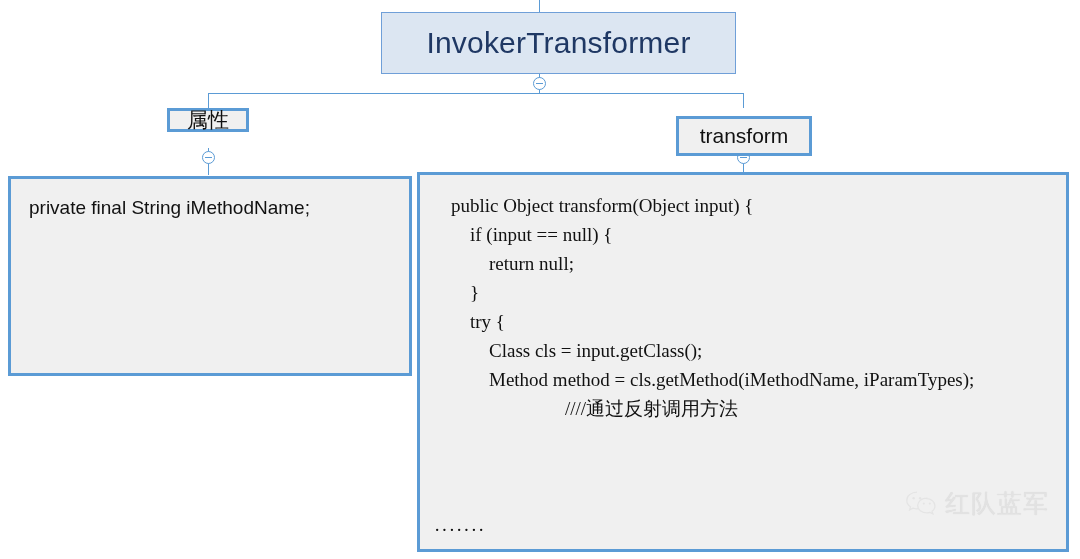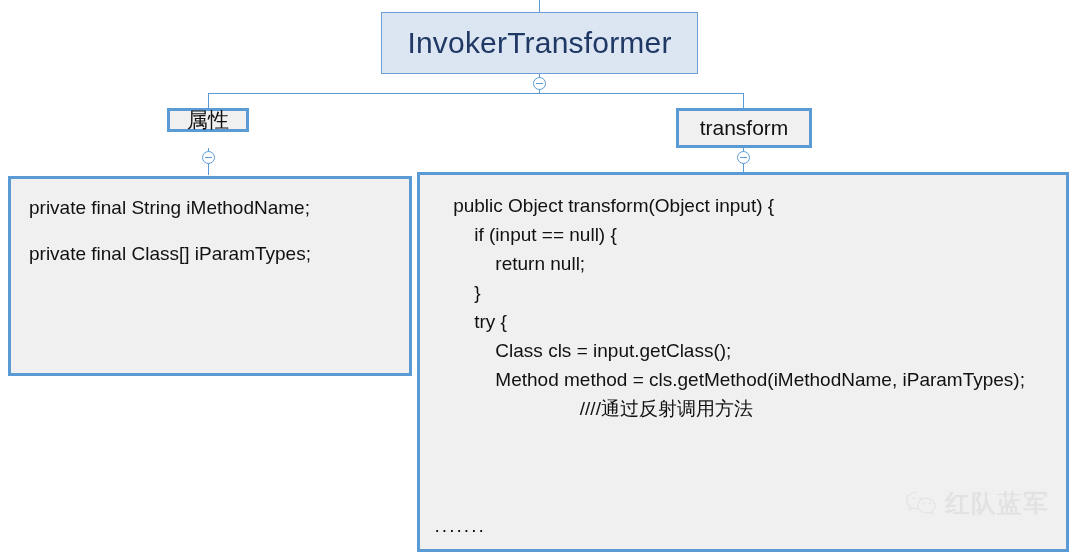--- a/index.html
+++ b/index.html
@@ -23,38 +23,38 @@
     display: flex;
     align-items: center;
     justify-content: center;
     white-space: nowrap;
   }
 
   
   .node-root {
     left: 381px;
     top: 12px;
-    width: 317px;
+    width: 355px;
     height: 62px;
     background: #dce6f2;
     border: 1px solid #6f9fd8;
     font-size: 30px;
     color: #1f3864;
     letter-spacing: 0.2px;
   }
 
   
   .node-branch {
     background: #f0f0f0;
     border: 3px solid #5b9bd5;
     font-size: 21px;
     color: #111111;
   }
   .node-attr  { left: 167px; top: 108px; width: 82px;  height: 24px; }
-  .node-trans { left: 676px; top: 108px; width: 136px; height: 40px; }
+  .node-trans { left: 676px; top: 116px; width: 136px; height: 40px; }
 
   
   .panel {
     position: absolute;
     box-sizing: border-box;
     background: #f0f0f0;
     border: 3px solid #5b9bd5;
     overflow: hidden;
   }
   .panel-attrs {
@@ -63,20 +63,21 @@
     width: 404px;
     height: 200px;
     padding: 16px 8px 10px 18px;
   }
   .panel-code {
     left: 417px;
     top: 172px;
     width: 652px;
     height: 380px;
     padding: 16px 10px 10px 12px;
+    font-family: Liberation Serif, serif;
   }
 
   .attr-line {
     font-size: 19px;
     line-height: 25px;
     color: #111111;
     white-space: nowrap;
   }
   .attr-gap { height: 21px; }
 
@@ -165,21 +166,20 @@
   <span>属性</span>
 </div>
 
 <div class="node node-branch node-trans">
   <span>transform</span>
 </div>
 
 <div class="panel panel-attrs">
   <div class="attr-line">private final String iMethodName;</div>
   <div class="attr-gap"></div>
-  <div class="attr-line">private final Class[] iParamTypes;</div>
   <div class="attr-gap"></div>
 </div>
 
 <div class="panel panel-code">
   <div class="code-line">    public Object transform(Object input) {</div>
   <div class="code-line">        if (input == null) {</div>
   <div class="code-line">            return null;</div>
   <div class="code-line">        }</div>
   <div class="code-line">        try {</div>
   <div class="code-line">            Class cls = input.getClass();</div>

